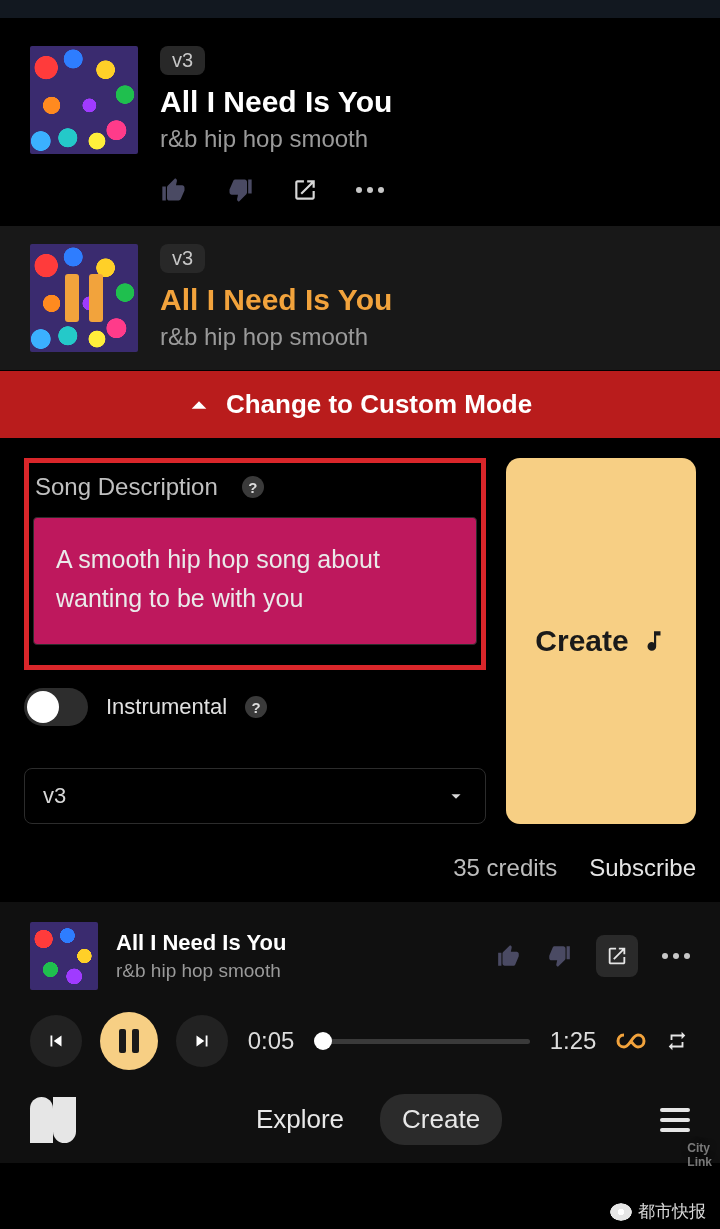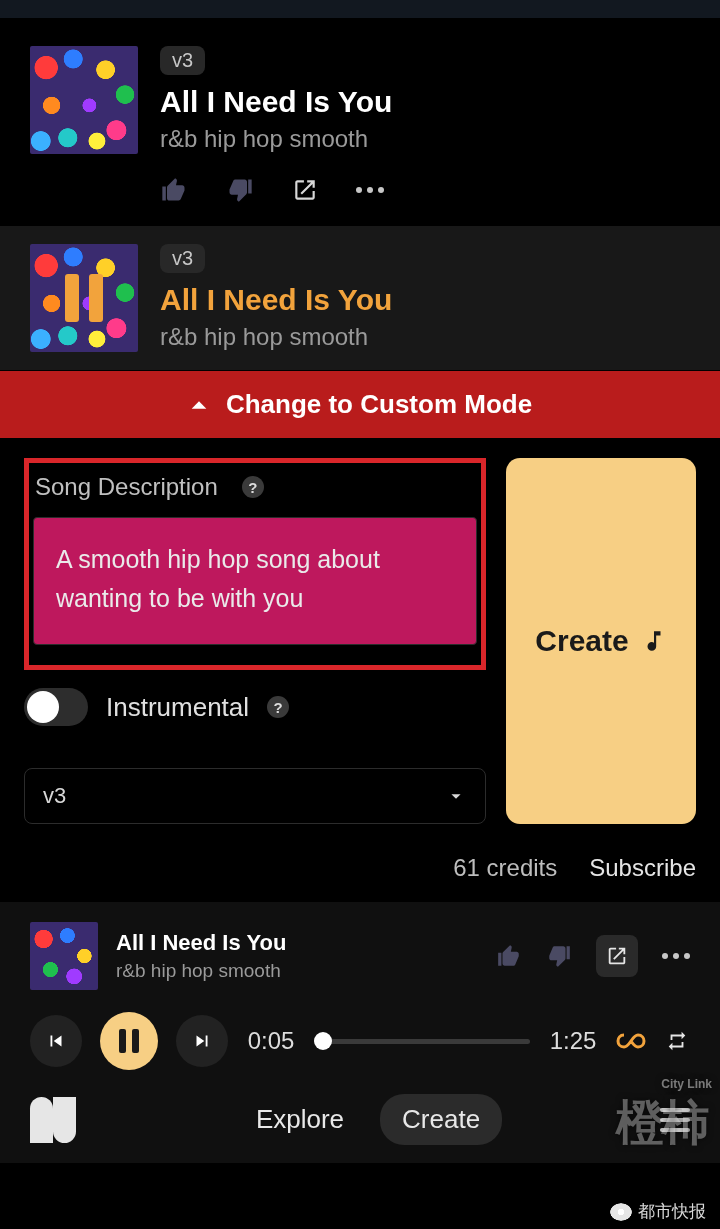--- a/index.html
+++ b/index.html
@@ -172,21 +172,21 @@
     cursor: pointer;
   }
   .switch .knob {
     position: absolute;
     left: 3px; top: 3px;
     width: 32px; height: 32px;
     background: #fff;
     border-radius: 50%;
   }
   .instrumental-row .lbl {
-    font-size: 26px; color: #e0e0e0;
+    font-size: 22px; color: #e0e0e0;
   }
   .version-select {
     border: 1px solid #2c2c2c;
     border-radius: 8px;
     padding: 14px 18px;
     display: flex;
     justify-content: space-between;
     align-items: center;
     font-size: 22px;
     color: #d7d7d7;
@@ -439,21 +439,21 @@
       </div>
     </div>
     <div class="create-btn">
       <span>Create</span>
       <svg width="26" height="26" viewBox="0 0 24 24" fill="#1a1a1a">
           <path d="M12 3v10.6c-.6-.3-1.3-.6-2-.6-2.2 0-4 1.8-4 4s1.8 4 4 4 4-1.8 4-4V7h4V3h-6z"></path>
         </svg>
     </div>
   </div>
   <div class="credits-row">
-    <span class="cred">61 credits</span>
+    <span class="cred">35 credits</span>
     <span class="sub">Subscribe</span>
   </div>
 </div>
 
 <div class="nowplaying">
   <div class="np-top">
     <div class="np-cover"></div>
     <div class="np-info">
       <div class="np-title">All I Need Is You</div>
       <div class="np-tags">r&amp;b hip hop smooth</div>
@@ -522,18 +522,17 @@
   </div>
   <div class="hamburger">
       <span></span>
       <span></span>
       <span></span>
     </div>
 </div>
 
 <div class="watermark">
   <span class="small">City Link</span>
-  <span>橙柿</span>
 </div>
 <div class="attribution">
   <span class="eye"></span>
   <span>都市快报</span>
 </div>
 
 </body></html>

